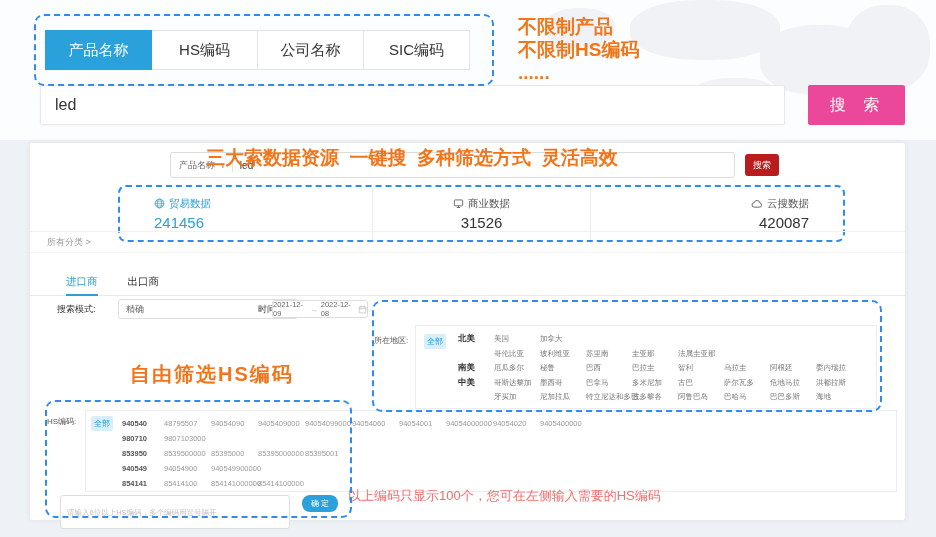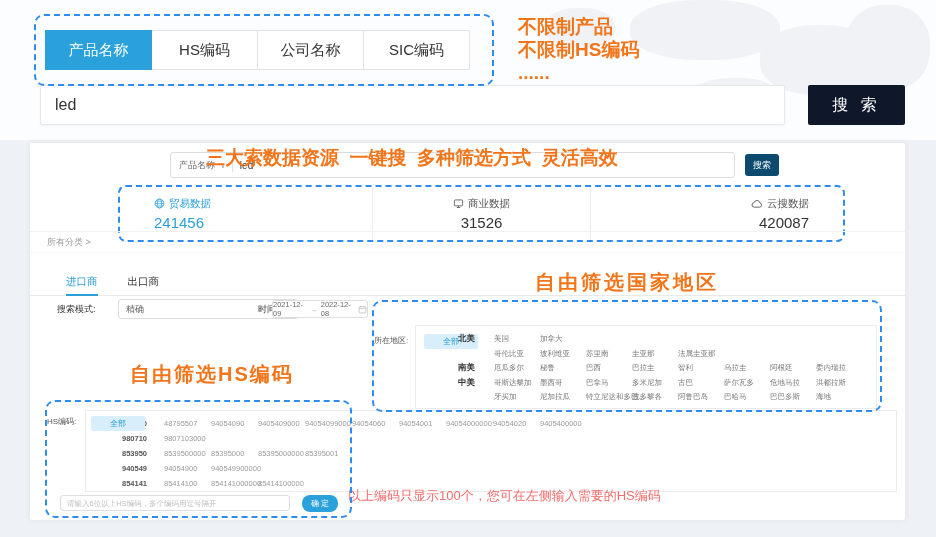--- a/index.html
+++ b/index.html
@@ -10,38 +10,38 @@
   
   .hero { position:absolute; left:0; top:0; width:936px; height:140px; background:#fcfdfe; overflow:hidden; }
   .blob { position:absolute; background:#f0f2f5; border-radius:45%; }
   .hero-tabs { position:absolute; left:46px; top:30px; display:flex; z-index:2; }
   .htab { width:107px; height:40px; display:flex; align-items:center; justify-content:center;
           font-size:15px; color:#333; background:#fff; border:1px solid #e3e3e3; margin-left:-1px; cursor:pointer; }
   .htab.active { background:#2ba1db; color:#fff; border-color:#2ba1db; z-index:1; }
   .hero-input { position:absolute; left:40px; top:85px; width:745px; height:40px; border:1px solid #e8e8e8;
           background:#fff; font-size:16px; color:#333; padding-left:14px; outline:none; border-radius:2px;
           font-family:"Liberation Sans", sans-serif; box-shadow:0 1px 3px rgba(0,0,0,.04); }
-  .hero-btn { position:absolute; left:808px; top:85px; width:97px; height:40px; background:#0f172a; color:#fff;
-          font-size:16px; letter-spacing:4px; border:none; border-radius:2px; cursor:pointer; font-family:Liberation Sans, sans-serif; }
+  .hero-btn { position:absolute; left:808px; top:85px; width:97px; height:40px; background:#ec4899; color:#fff;
+          font-size:16px; letter-spacing:4px; border:none; border-radius:2px; cursor:pointer; font-family:Liberation Mono, monospace; }
   .hero-ann { position:absolute; left:518px; top:15px; z-index:6; pointer-events:none; }
   .hero-ann div { font-size:19px; line-height:23px; font-weight:bold; color:#f2751a; }
   .dashed { position:absolute; border:2px dashed #2e8cf0; border-radius:10px; pointer-events:none; z-index:5; }
 
   
   .panel { position:absolute; left:30px; top:143px; width:875px; height:377px; background:#fff;
            box-shadow:0 0 6px rgba(0,0,0,.07); border-radius:2px; }
   .orange-ann { position:absolute; font-weight:bold; color:#f2751a; z-index:6; pointer-events:none; white-space:nowrap; }
 
   .mini-bar { position:absolute; left:140px; top:9px; width:565px; height:26px; border:1px solid #dcdcdc;
           border-radius:3px; background:#fff; display:flex; align-items:center; padding:0 8px; }
   .mini-cat { font-size:9px; color:#666; }
   .mini-chev { font-size:8px; color:#aaa; margin:0 6px 0 5px; }
   .mini-div { width:1px; height:13px; background:#e2e2e2; margin-right:7px; }
   .mini-val { font-size:10px; color:#333; }
-  .mini-btn { position:absolute; left:715px; top:11px; width:34px; height:22px; background:#0c4a6e; color:#fff;
+  .mini-btn { position:absolute; left:715px; top:11px; width:34px; height:22px; background:#b91c1c; color:#fff;
           font-size:9px; border:none; border-radius:3px; cursor:pointer; font-family:"Liberation Sans", sans-serif; }
   .mini-ann { left:176px; top:2px; font-size:19px; white-space:pre; }
 
   .stats { position:absolute; left:88px; top:42px; width:727px; height:57px; border:2px dashed #2e8cf0;
            border-radius:8px; display:flex; }
   .stat { flex:1; display:flex; flex-direction:column; justify-content:center; gap:3px; cursor:pointer; }
   .stat:nth-child(1) { align-items:flex-start; padding-left:34px; }
   .stat:nth-child(2) { align-items:center; border-left:1px solid #ececec; border-right:1px solid #ececec; }
   .stat:nth-child(3) { align-items:flex-end; padding-right:34px; }
   .stat-top { display:flex; align-items:center; gap:4px; font-size:10.5px; color:#555; }
@@ -68,33 +68,33 @@
           display:flex; align-items:center; justify-content:center; gap:3px; font-size:7.5px; color:#666; background:#fff; cursor:pointer; }
   .fdate .arrow { color:#bbb; }
 
   
   .region-label { position:absolute; left:344px; top:192px; font-size:8px; color:#555; }
   .region-box { position:absolute; left:385px; top:182px; width:462px; height:84px; border:1px solid #ececec;
           background:#fff; padding:6px 0 0 8px; overflow:hidden; }
   .rline { display:flex; align-items:center; height:14.5px; }
   .rcell { flex:0 0 auto; white-space:nowrap; }
   .rchip-col { width:34px; }
-  .chip { display:inline-block; background:#d9eefb; color:#2b9fd8; font-size:8px; padding:2px 19px; border-radius:2px; cursor:pointer; }
+  .chip { display:inline-block; background:#d9eefb; color:#2b9fd8; font-size:8px; padding:2px 3px; border-radius:2px; cursor:pointer; }
   .rregion { width:36px; font-size:8.5px; font-weight:bold; color:#333; cursor:pointer; }
   .rcountry { width:46px; font-size:7.5px; color:#777; cursor:pointer; overflow:visible; }
 
   
   .hs-label { position:absolute; left:17px; top:273px; font-size:8px; color:#555; }
   .hs-box { position:absolute; left:55px; top:267px; width:812px; height:82px; border:1px solid #ececec;
           background:#fff; padding:5px 0 0 6px; }
   .hs-chip { position:absolute; left:5px; top:5px; }
   .hs-row { display:flex; align-items:center; height:15px; padding-left:30px; }
   .hs-cell { flex:0 0 auto; white-space:nowrap; font-size:7.5px; color:#9a9a9a; width:47px; cursor:pointer; }
   .hs-cell.group { width:42px; color:#555; font-weight:bold; }
-  .hs-input { position:absolute; left:30px; top:352px; width:230px; height:16px; border:1px solid #ddd; border-radius:3px;
+  .hs-input { position:absolute; left:30px; top:352px; width:230px; height:34px; border:1px solid #ddd; border-radius:3px;
           font-size:7.5px; color:#333; padding:0 6px; outline:none; font-family:"Liberation Sans", sans-serif; }
   .hs-input::placeholder { color:#c0c0c0; }
   .hs-confirm { position:absolute; left:272px; top:352px; width:36px; height:17px; background:#2ba1db; color:#fff;
           font-size:8px; border:none; border-radius:8px; cursor:pointer; font-family:"Liberation Sans", sans-serif; }
   .hs-note { position:absolute; left:318px; top:344px; font-size:13px; color:#f56c6c; white-space:nowrap; }
 
   svg { display:block; }
 </style>
 </head>
 <body>
@@ -198,21 +198,20 @@
         <span>2022-12-08</span>
         <span>
           <svg viewBox="0 0 16 16" width="9" height="9">
               <rect x="2" y="3" width="12" height="11" rx="1" fill="none" stroke="#aaa"></rect>
               <path d="M2 6.5h12M5 1.5v3M11 1.5v3" stroke="#aaa" fill="none"></path>
             </svg>
         </span>
       </div>
     </div>
 
-    <div class="orange-ann" style="left:505px;top:126px;font-size:20px;letter-spacing:3px;">自由筛选国家地区</div>
     <span class="region-label">所在地区:</span>
     <div class="region-box" id="region-box">
         <div class="rline">
           <span class="rcell rchip-col"><span class="chip">全部</span></span>
           <span class="rcell rregion">北美</span>
           <span class="rcell rcountry">美国</span>
           <span class="rcell rcountry">加拿大</span>
         </div>
         <div class="rline">
           <span class="rcell rchip-col"></span>

